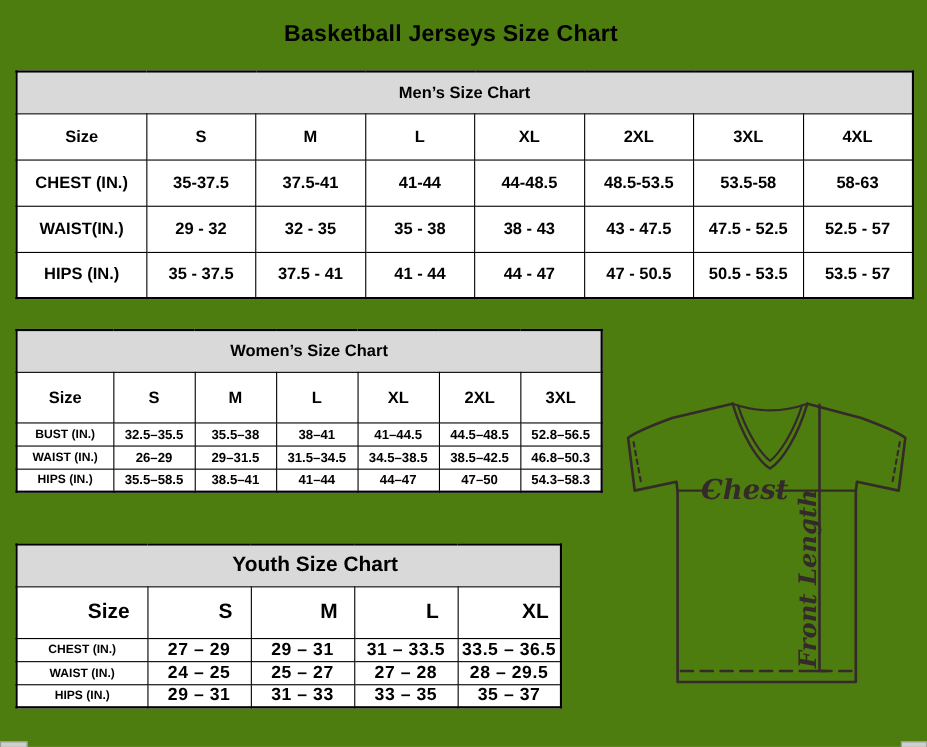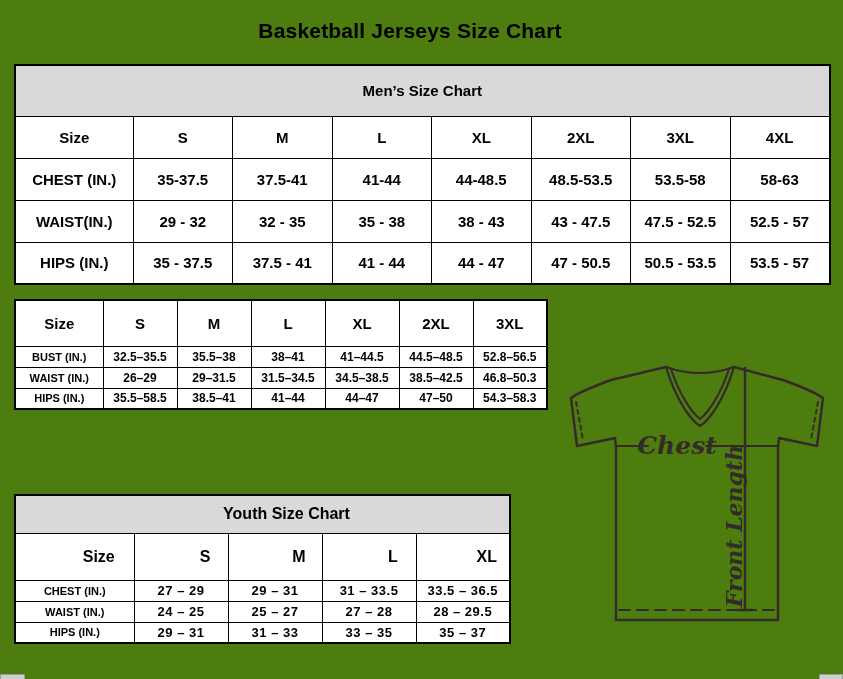--- a/index.html
+++ b/index.html
@@ -11,42 +11,42 @@
 
   table.size-table{position:absolute;border-collapse:collapse;table-layout:fixed;
                    font-weight:bold;background:#fff;}
   table.size-table th,table.size-table td{border:1.5px solid #000;text-align:center;
                    vertical-align:middle;padding:0;overflow:hidden;}
   table.size-table{border:2px solid #000;}
   tr.title-row th{background:#d9d9d9;font-size:17px;font-weight:bold;}
 
   
   table.mens{left:14px;top:64px;width:815px;}
-  table.mens tr.title-row{height:51px;margin-top:20px;}
+  table.mens tr.title-row{height:38px;margin-top:20px;}
   table.mens tr.cols-row{height:42px;}
   table.mens tbody tr{height:42px;}
   table.mens th,table.mens td{font-size:15px;}
 
   
   table.women{left:14px;top:299px;width:532px;}
   table.women tr.title-row{height:38px;}
   table.women tr.cols-row{height:46px;font-size:15px;}
   table.women tbody tr{height:21px;}
   table.women tbody td{font-size:12px;}
   table.women tbody th.rowlabel{font-size:11px;}
   table.women thead th{font-size:15px;}
 
   
   table.youth{left:14px;top:494px;width:495px;}
   table.youth tr.title-row{height:38px;}
   table.youth tr.cols-row{height:47px;font-size:15px;}
   table.youth tbody tr{height:21px;}
-  table.youth tbody td{font-size:13px;letter-spacing:0.5px;}
+  table.youth tbody td{font-size:16px;letter-spacing:0.5px;}
   table.youth tbody th.rowlabel{font-size:11px;}
-  table.youth thead th{font-size:16px;padding-left:48px;}
+  table.youth thead th{font-size:19px;padding-left:48px;}
 
   
   .jersey-wrap{position:absolute;left:563px;top:363px;width:275px;height:264px;}
   .jersey-wrap svg{display:block;}
   .measure-label{font-family:"DejaVu Serif",serif;font-style:italic;font-weight:bold;
                  fill:#352a2a;}
 
   
   .scroll-frag{position:absolute;bottom:0;height:5px;background:#cfcfcf;
                border:1px solid #9a9a9a;border-bottom:none;box-sizing:border-box;}
@@ -124,20 +124,23 @@
       <colgroup>
         <col style="width: 88px;">
         <col style="width: 74px;">
         <col style="width: 74px;">
         <col style="width: 74px;">
         <col style="width: 74px;">
         <col style="width: 74px;">
         <col style="width: 74px;">
       </colgroup>
       <thead>
+        <tr class="title-row">
+          <th colspan="7">Women’s Size Chart</th>
+        </tr>
         <tr class="cols-row">
           <th>Size</th>
           <th>S</th>
           <th>M</th>
           <th>L</th>
           <th>XL</th>
           <th>2XL</th>
           <th>3XL</th>
         </tr>
       </thead>

